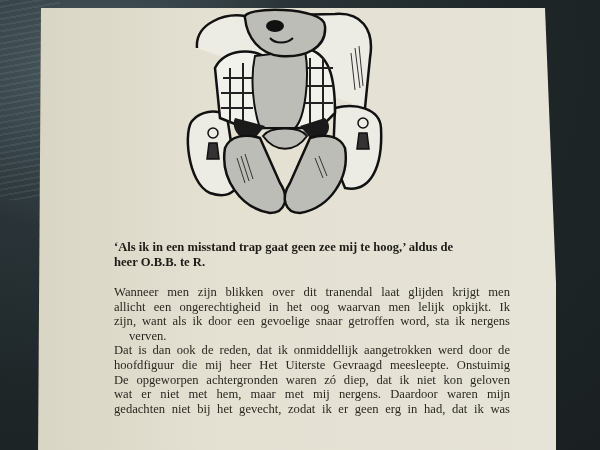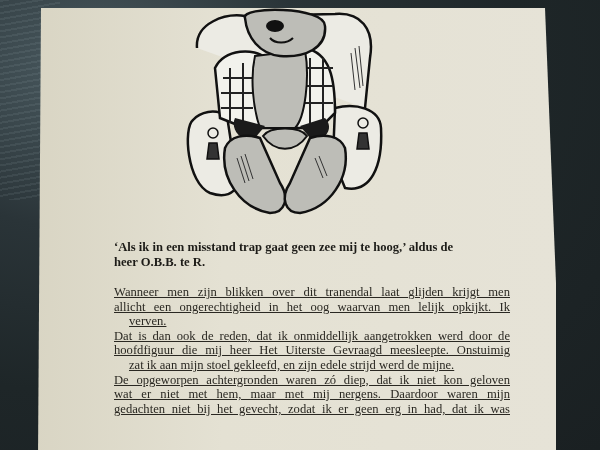--- a/index.html
+++ b/index.html
@@ -21,21 +21,21 @@
     position:absolute; left:185px; top:0; width:200px; height:212px;
   }
   .caption {
     position:absolute; left:114px; top:232px; width:396px;
     font-weight:bold; font-size:12.6px; line-height:14.5px; color:#1d1c18;
   }
   .body-text {
     position:absolute; left:114px; top:277px; width:396px;
     font-size:12.6px; line-height:14.6px; color:#2a2822;
   }
-  .body-text .line { white-space:nowrap; display:block; text-align:justify; text-align-last:justify;text-decoration:underline; }
+  .body-text .line { white-space:nowrap; display:block; text-align:justify; text-align-last:justify; }
   .body-text .line.last { text-align-last:left;margin-left:15px; }
 </style>
 </head>
 <body>
 
 <div class="leather-sheen"></div>
 
 <div class="page">
 
   <svg class="illustration" viewBox="0 0 200 212">
@@ -92,22 +92,22 @@
   </svg>
 
   <div class="caption">
     <span class="line" style="display:block;white-space:nowrap">‘Als ik in een misstand trap gaat geen zee mij te hoog,’ aldus de</span>
     <span class="line" style="display:block">heer O.B.B. te R.</span>
   </div>
 
   <div class="body-text">
     <span class="line">Wanneer men zijn blikken over dit tranendal laat glijden krijgt men</span>
     <span class="line">allicht een ongerechtigheid in het oog waarvan men lelijk opkijkt. Ik</span>
+    <span class="line">zijn, want als ik door een gevoelige snaar getroffen word, sta ik nergens</span>
     <span class="line last">verven.</span>
     <span class="line">Dat is dan ook de reden, dat ik onmiddellijk aangetrokken werd door de</span>
     <span class="line">hoofdfiguur die mij heer Het Uiterste Gevraagd meesleepte. Onstuimig</span>
-    <span class="line last">zat ik aan mijn stoel gekleefd, en zijn edele strijd werd de mijne.</span>
     <span class="line">De opgeworpen achtergronden waren zó diep, dat ik niet kon geloven</span>
     <span class="line">wat er niet met hem, maar met mij nergens. Daardoor waren mijn</span>
     <span class="line">gedachten niet bij het gevecht, zodat ik er geen erg in had, dat ik was</span>
 
   </div>
 </div>
 
 </body></html>

